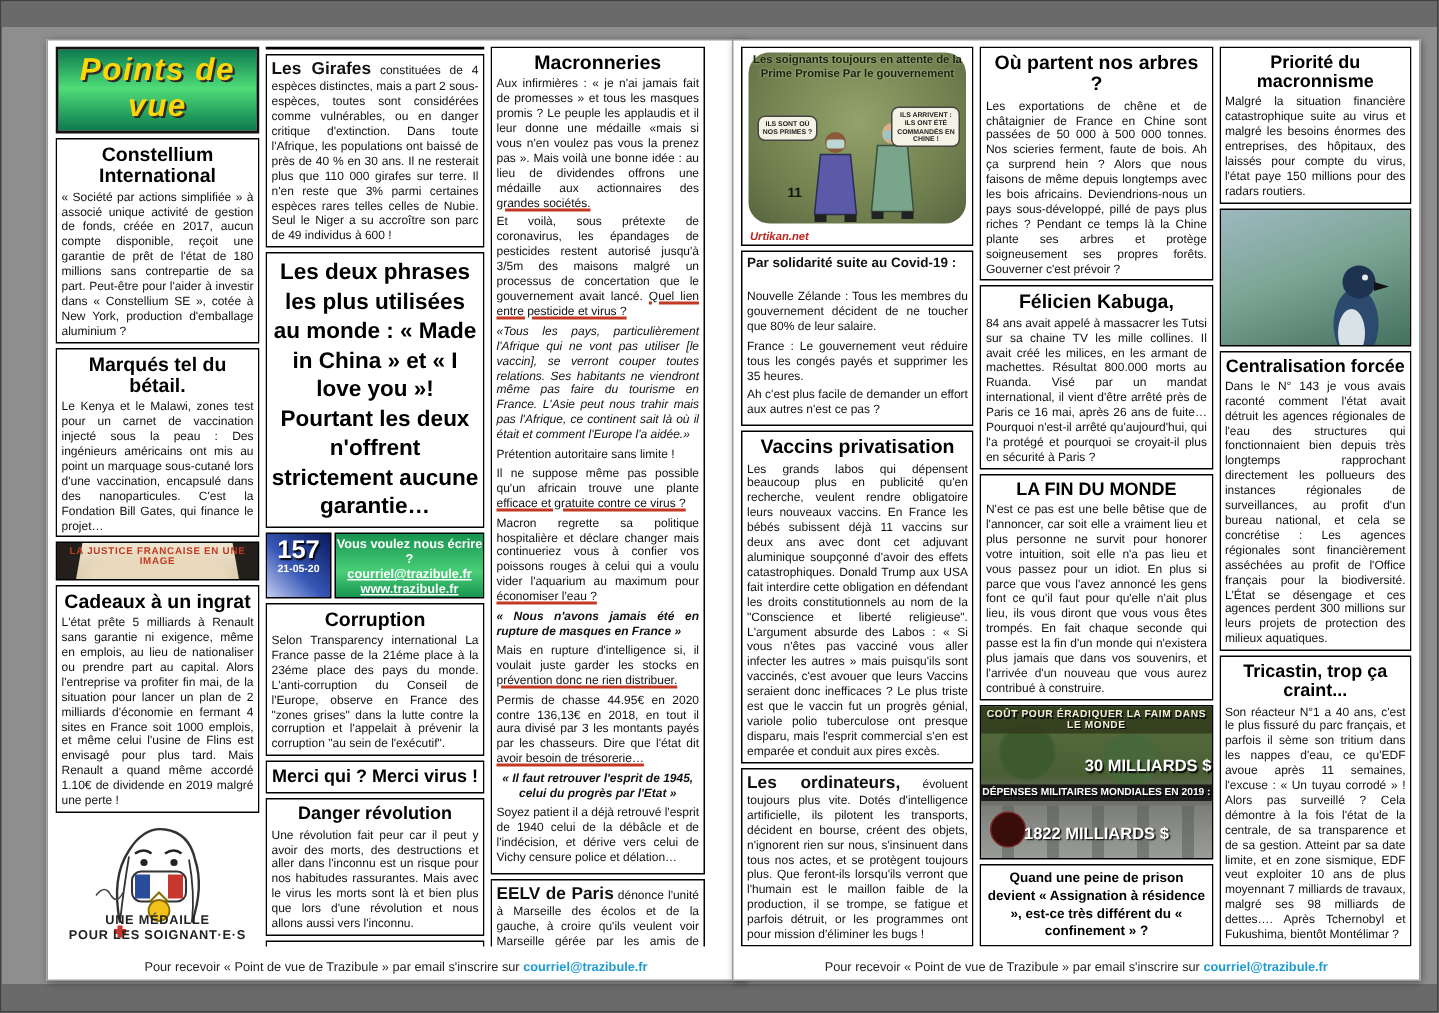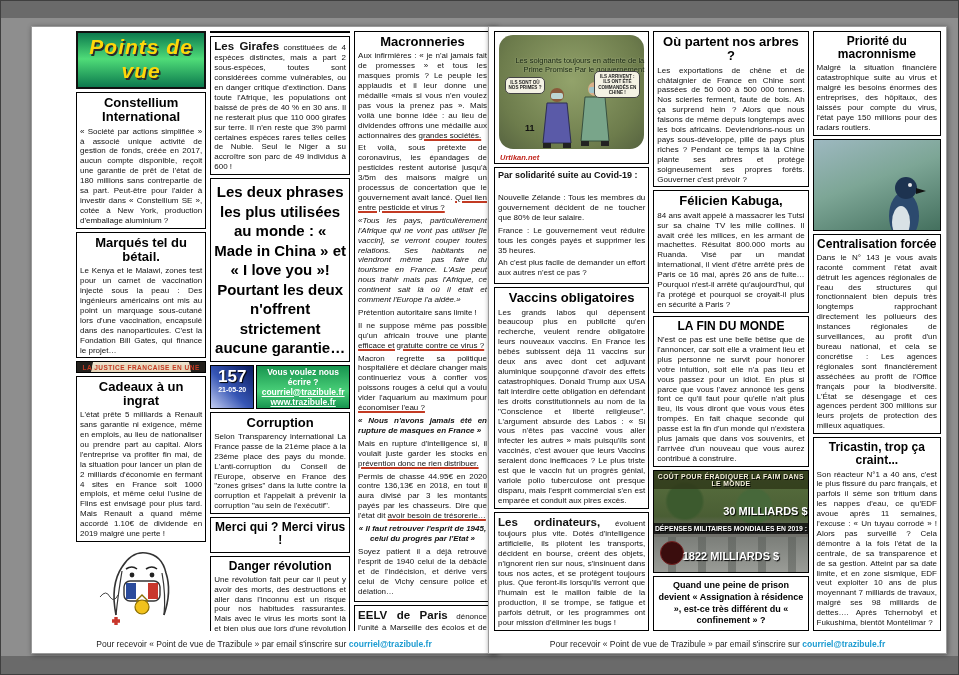--- a/index.html
+++ b/index.html
@@ -1,21 +1,21 @@
 <!DOCTYPE html>
 <html lang="fr"><head>
 <meta charset="utf-8">
 <style>
   html,body{margin:0;padding:0;}
   body{font-family:"Liberation Sans",sans-serif;background:#555;}
   #stage{position:relative;width:959px;height:675px;background:#8e8e8e;overflow:hidden;box-sizing:border-box;border:1px solid #3f3f3f;}
   #stage .band-top{position:absolute;left:0;top:0;width:100%;height:17px;background:#6a6a6a;}
   #stage .band-bottom{position:absolute;left:0;bottom:0;width:100%;height:18px;background:#6a6a6a;}
   .page{position:absolute;top:25px;height:628px;background:#fff;border:1px solid #9a9a9a;box-shadow:1px 1px 5px rgba(0,0,0,.45);box-sizing:border-box;padding:4px 5px 20px;}
-  #page-left{left:30px;width:466px;padding-left:44px;}
+  #page-left{left:30px;width:466px;}
   #page-right{left:487px;width:459px;}
   .pcols{display:flex;gap:4px;height:600px;overflow:hidden;}
   .col{display:flex;flex-direction:column;gap:3px;overflow:hidden;}
   .box{border:1px solid #000;padding:2px 3px;background:#fff;box-sizing:border-box;}
   .h1{font-weight:bold;font-size:13px;text-align:center;line-height:1.1;margin:1px 0 2px;}
   .h1.small{font-size:12px;}
   .body{font-size:8px;line-height:1.24;text-align:justify;color:#111;}
   .lead{font-weight:bold;font-size:11.5px;}
   .leadsm{font-weight:bold;font-size:9px;}
   .it{font-style:italic;}
@@ -51,21 +51,21 @@
   .issue-row{display:flex;gap:2px;}
   .issue-num{width:42px;background:linear-gradient(225deg,#0a1a5e 0%,#3656b5 55%,#c3cdf2 100%);color:#fff;text-align:center;border:1px solid #000;}
   .issue-num .n{font-size:17px;font-weight:bold;line-height:1.1;padding-top:2px;text-shadow:1px 1px 1px #000;}
   .issue-num .d{font-size:7px;font-weight:bold;}
   .write-box{flex:1;background:linear-gradient(180deg,#17944f 0%,#49cf78 60%,#17944f 100%);border:1px solid #000;text-align:center;color:#fff;padding:1px 0;}
   .write-box .wt{font-size:8.5px;font-weight:bold;}
   .write-box a{display:block;color:#fff;font-size:8.5px;font-weight:bold;text-decoration:underline;}
   
   .cartoon{height:150px;border:1px solid #000;background:#fff;position:relative;}
   .cartoon .cinner{position:absolute;left:4px;top:3px;right:4px;bottom:14px;border-radius:14px;background:radial-gradient(ellipse at 50% 40%,#93a36b 0%,#6d7c4c 70%,#566340 100%);}
-  .cartoon .ctitle{text-align:right;font-size:7.5px;font-weight:normal;color:#16250f;padding-top:21px;line-height:1.2;text-shadow:0 0 2px #b9c29a;}
+  .cartoon .ctitle{text-align:center;font-size:7.5px;font-weight:bold;color:#16250f;padding-top:0;line-height:1.2;text-shadow:0 0 2px #b9c29a;}
   .cartoon .bubble{position:absolute;background:#f4f2e4;border:1px solid #444;border-radius:5px;font-size:4.6px;font-weight:bold;color:#222;padding:2px;line-height:1.15;text-align:center;}
   .cartoon .num{position:absolute;left:26px;top:88px;font-size:9px;font-weight:bold;color:#111;}
   .cartoon .credit{position:absolute;left:5px;bottom:1px;color:#c0251c;font-weight:800;font-size:7.5px;font-style:italic;}
   
   .famine{height:150px;border:1px solid #000;position:relative;background:
     radial-gradient(circle at 20% 30%,#3c5a2e 0 12%,transparent 14%),
     radial-gradient(circle at 65% 35%,#47683a 0 14%,transparent 16%),
     linear-gradient(180deg,#59703f 0%,#4a5e34 45%,#6e6e68 60%,#8b8d88 100%);}
   .famine .fheader{position:absolute;top:0;left:0;right:0;background:rgba(48,58,26,.85);color:#f3efda;font-weight:800;font-size:6.8px;text-align:center;padding:2px 0;letter-spacing:.4px;text-shadow:1px 1px 0 #000;}
   .famine .amt1{position:absolute;top:34px;width:100%;text-align:right;color:#fff;font-weight:800;font-size:11px;text-shadow:1px 1px 1px #000;}
@@ -120,20 +120,24 @@
             <circle cx="56" cy="30" r="2.4" fill="#222"></circle>
             <path d="M30 24 q6 -4 11 0 M50 24 q6 -4 11 0" stroke="#222" stroke-width="1.6" fill="none"></path>
             <rect x="28" y="36" width="36" height="20" rx="6" fill="#fff" stroke="#333" stroke-width="1.4"></rect>
             <rect x="30" y="38" width="10" height="16" fill="#2b4b9b"></rect>
             <rect x="52" y="38" width="10" height="16" fill="#c8372d"></rect>
             <circle cx="46" cy="62" r="7" fill="#f2c21c" stroke="#8a6d00" stroke-width="1.2"></circle>
             <path d="M40 56 L46 50 L52 56" stroke="#8a6d00" stroke-width="1.4" fill="none"></path>
             <path d="M16 76 h8 m-4 -4 v8" stroke="#c8372d" stroke-width="3.4"></path>
             <path d="M4 52 q6 -8 10 0 q4 6 8 -2" stroke="#444" stroke-width="1" fill="none"></path>
           </svg>
+          <div class="ncaption">
+            <div>UNE MÉDAILLE</div>
+            <div>POUR LES SOIGNANT·E·S</div>
+          </div>
         </div>
       </div>
 
       <div class="col" style="width:146px">
         <div class="photo giraffe">
           
         </div>
         <div class="box">
           <div class="body">
             <span class="lead">Les Girafes</span>
@@ -228,21 +232,21 @@
         </div>
         <div class="box">
           <div class="body">
             <span class="leadsm">Par solidarité suite au Covid-19 :</span>
             <p style="margin-top:12px">Nouvelle Zélande : Tous les membres du gouvernement décident de ne toucher que 80% de leur salaire.</p>
             <p>France : Le gouvernement veut réduire tous les congés payés et supprimer les 35 heures.</p>
             <p>Ah c'est plus facile de demander un effort aux autres n'est ce pas ?</p>
           </div>
         </div>
         <div class="box">
-          <div class="h1">Vaccins obligatoires</div>
+          <div class="h1">Vaccins privatisation</div>
           <div class="body">Les grands labos qui dépensent beaucoup plus en publicité qu'en recherche, veulent rendre obligatoire leurs nouveaux vaccins. En France les bébés subissent déjà 11 vaccins sur deux ans avec dont cet adjuvant aluminique soupçonné d'avoir des effets catastrophiques. Donald Trump aux USA fait interdire cette obligation en défendant les droits constitutionnels au nom de la "Conscience et liberté religieuse". L'argument absurde des Labos : « Si vous n'êtes pas vacciné vous aller infecter les autres » mais puisqu'ils sont vaccinés, c'est avouer que leurs Vaccins seraient donc inefficaces ? Le plus triste est que le vaccin fut un progrès génial, variole polio tuberculose ont presque disparu, mais l'esprit commercial s'en est emparée et conduit aux pires excès.</div>
         </div>
         <div class="box">
           <div class="body">
             <span class="lead">Les ordinateurs,</span>
             <span>évoluent toujours plus vite. Dotés d'intelligence artificielle, ils pilotent les transports, décident en bourse, créent des objets, n'ignorent rien sur nous, s'insinuent dans tous nos actes, et se protègent toujours plus. Que feront-ils lorsqu'ils verront que l'humain est le maillon faible de la production, il se trompe, se fatigue et parfois détruit, or les programmes ont pour mission d'éliminer les bugs !</span>
           </div>
         </div>
       </div>
 

